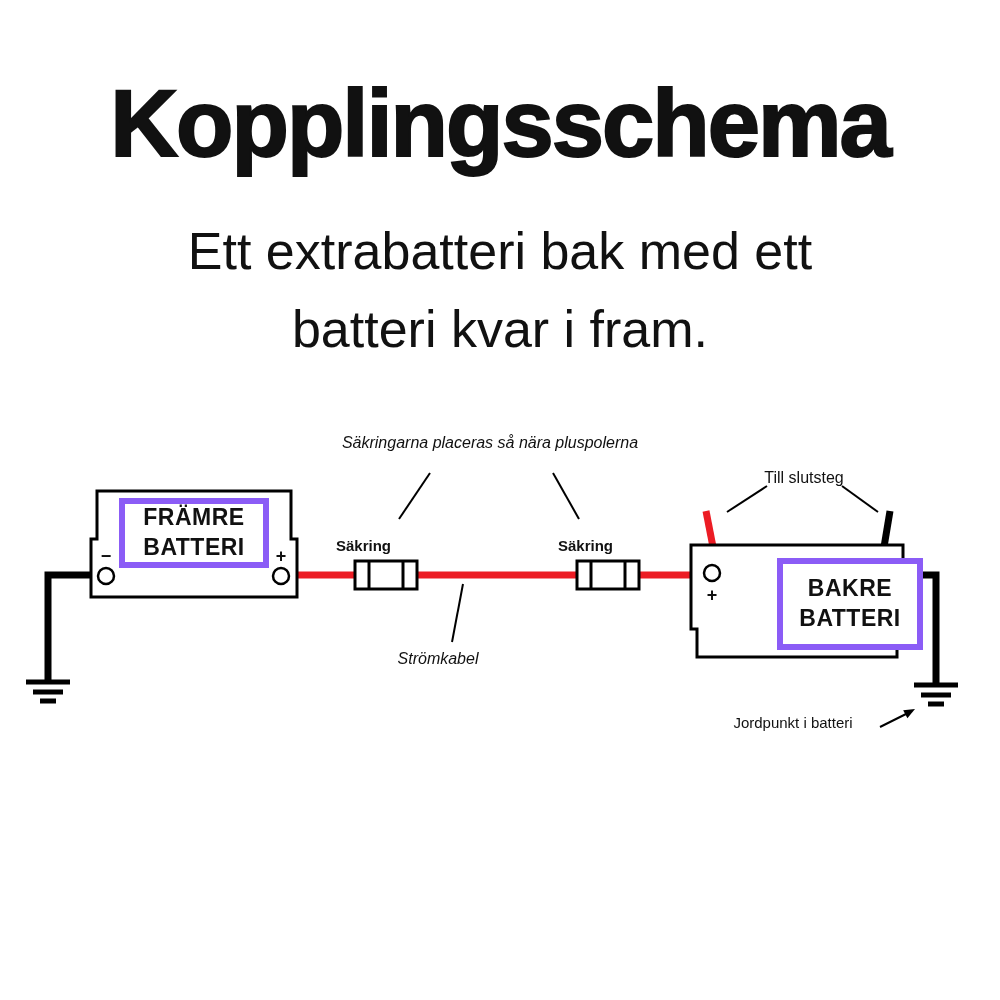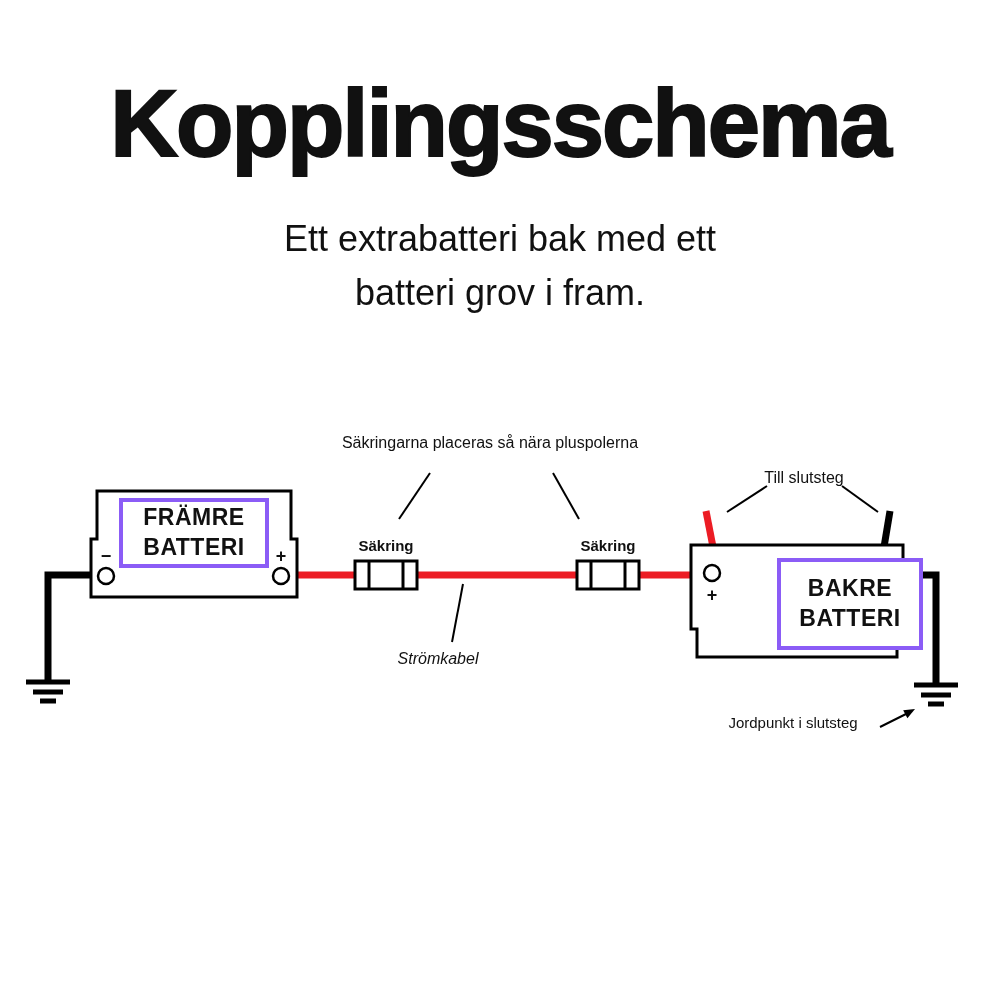--- a/index.html
+++ b/index.html
@@ -13,58 +13,58 @@
   .canvas { position:relative; width:1000px; height:996px; background:#fff; }
 
   .title {
     position:absolute; top:70px; left:0; width:1000px;
     text-align:center; font-size:94px; font-weight:bold;
     letter-spacing:-2px; color:var(--text-color,#111);
     -webkit-text-stroke:2px var(--text-color,#111);
   }
   .subtitle {
     position:absolute; top:212px; left:0; width:1000px;
-    text-align:center; font-size:36px; line-height:1.5; font-weight:400;
+    text-align:center; font-size:52px; line-height:1.5; font-weight:400;
   }
 
   svg.layer { position:absolute; inset:0; }
   .wire   { stroke:var(--line-black,#000); }
   .red    { stroke:var(--cable-red,#ec1c24); }
   .pointer{ stroke:var(--line-black,#000); stroke-width:2; }
 
   .note {
     position:absolute; text-align:center;
     font-size:16px; line-height:1.45;
   }
   .small { font-size:15px; }
   .fuse-label {
-    position:absolute; text-align:center;
+    position:absolute; 
     font-size:15px; font-weight:bold;
   }
   .plate {
-    position:absolute; border:4px solid #8b5cf6; background:#fff;
+    position:absolute; border:6px solid #8b5cf6; background:#fff;
     display:flex; flex-direction:column; align-items:center; justify-content:center;
     font-weight:bold; font-size:23px; line-height:1.3; letter-spacing:.5px;
     text-align:center;
   }
   .sign {
     position:absolute; width:24px; text-align:center;
     font-size:18px; font-weight:bold; line-height:1;
   }
 </style>
 </head>
 <body>
 
 <div class="canvas">
 
   <h1 class="title">Kopplingsschema</h1>
 
   <div class="subtitle">
     <div>Ett extrabatteri bak med ett</div>
-    <div>batteri grov i fram.</div>
+    <div>batteri kvar i fram.</div>
   </div>
 
   <svg class="layer" viewBox="0 0 1000 1000">
 
     <path d="M 91 575 H 48 V 681" fill="none" class="wire" stroke-width="7"></path>
     <g class="wire" stroke-width="5">
       <line x1="26" y1="682" x2="70" y2="682"></line>
       <line x1="33" y1="692" x2="63" y2="692"></line>
       <line x1="40" y1="701" x2="56" y2="701"></line>
     </g>
@@ -103,33 +103,33 @@
 
     <line x1="430" y1="473" x2="399" y2="519" class="pointer"></line>
     <line x1="553" y1="473" x2="579" y2="519" class="pointer"></line>
     <line x1="767" y1="486" x2="727" y2="512" class="pointer"></line>
     <line x1="842" y1="486" x2="878" y2="512" class="pointer"></line>
     <line x1="452" y1="642" x2="463" y2="584" class="pointer"></line>
     <line x1="880" y1="727" x2="906" y2="714" class="pointer"></line>
     <polygon points="915,709 907.4,718.2 903.2,710.2" fill="#000"></polygon>
   </svg>
 
-  <div class="note" style="left:290px; top:431px; width:400px;">
+  <div class="note" style="left:290px; top:431px; width:400px;font-style:italic;">
     <div>Säkringarna placeras så nära pluspolerna</div>
   </div>
 
   <div class="fuse-label" style="left:336px; top:537px; width:100px;">Säkring</div>
   <div class="fuse-label" style="left:558px; top:537px; width:100px;">Säkring</div>
 
   <div class="note" style="left:734px; top:466px; width:140px;text-align:center;">Till slutsteg</div>
 
   <div class="note" style="left:368px; top:647px; width:140px;font-style:italic;">Strömkabel</div>
 
   <div class="note small" style="left:640px; top:712px; width:306px;">
-    <div>Jordpunkt i slutsteg</div>
+    <div>Jordpunkt i batteri</div>
   </div>
 
   <div class="plate" style="left:119px; top:498px; width:150px; height:70px;">
     <div>FRÄMRE</div>
     <div>BATTERI</div>
   </div>
 
   <div class="plate" style="left:733px; top:558px; width:146px; height:92px;margin-left:44px;">
     <div>BAKRE</div>
     <div>BATTERI</div>

